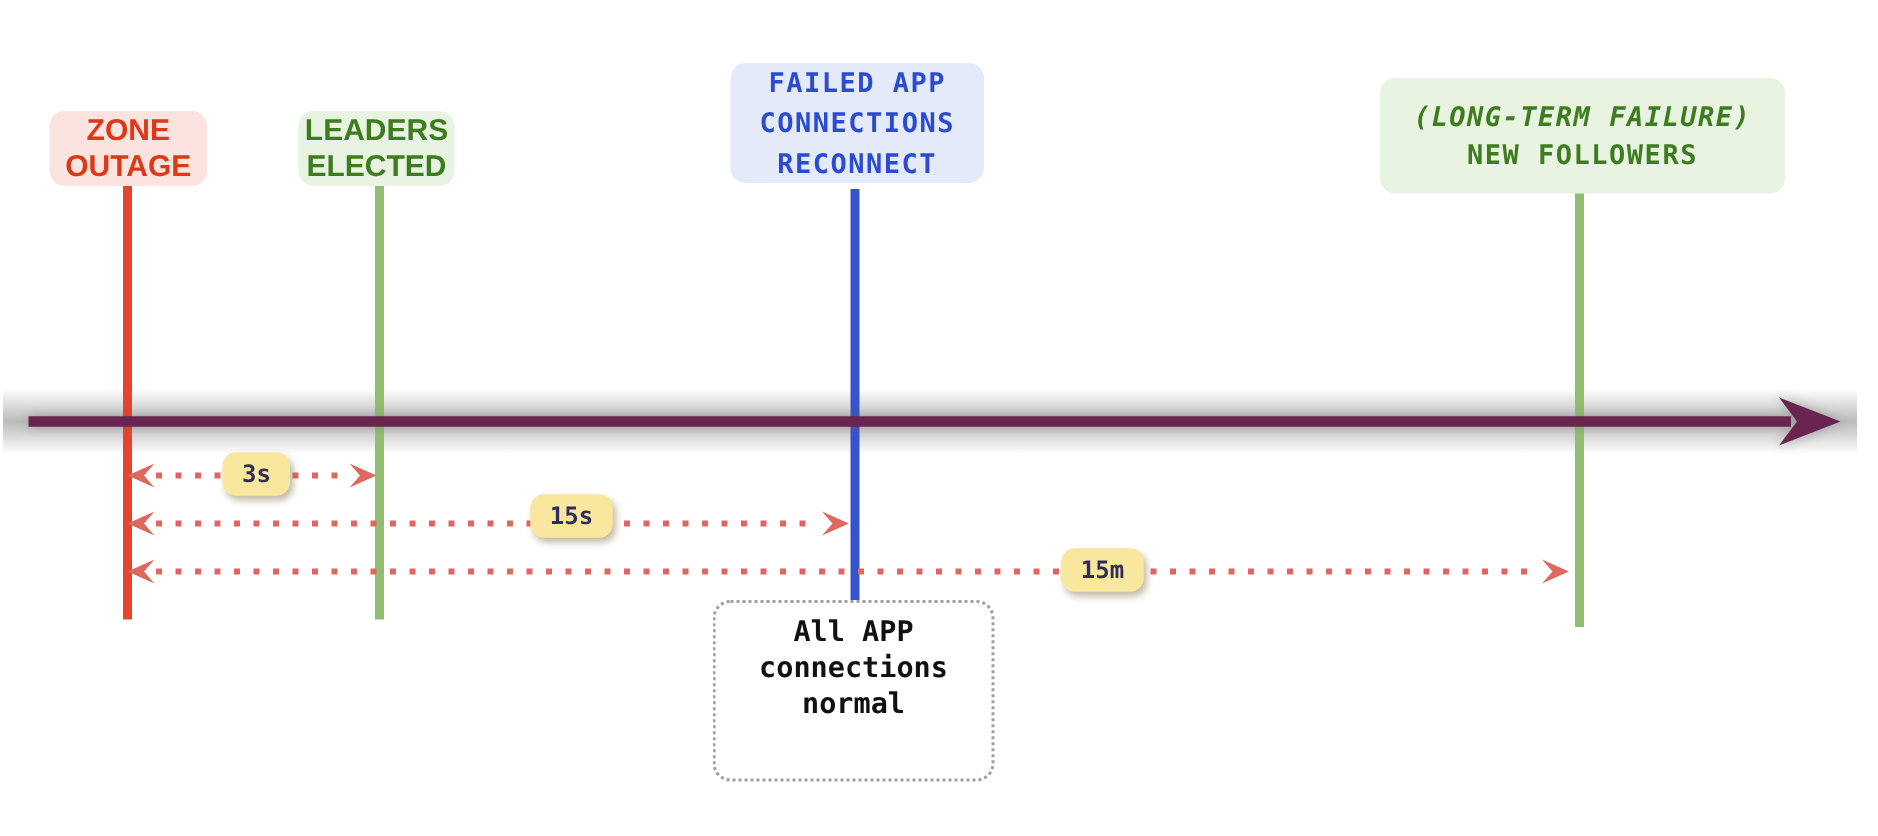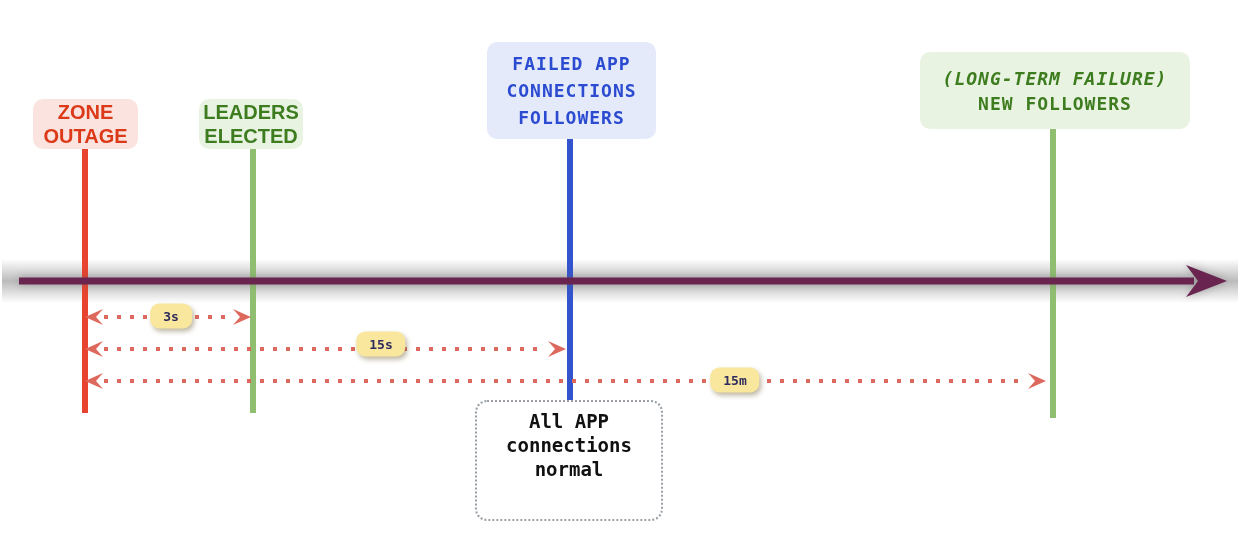--- a/index.html
+++ b/index.html
@@ -11,46 +11,46 @@
     font-family:"DejaVu Sans Mono", monospace;
   }
   
   .event-label{
     position:absolute;
     border-radius:10px;
     display:flex;flex-direction:column;justify-content:center;
     text-align:center;font-weight:bold;
     z-index:4;
   }
-  .lbl-sans{font-family:"Liberation Sans", sans-serif;font-size:20px;line-height:24px;margin-top:25px;}
+  .lbl-sans{font-family:"Liberation Sans", sans-serif;font-size:20px;line-height:24px;}
   .lbl-mono{font-family:"DejaVu Sans Mono", monospace;font-size:18px;line-height:27px;letter-spacing:1px;}
   .lbl-zone   {left:33px; top:74px; width:105px;height:50px;color:#dc3918;background:#fbe3df;}
   .lbl-leaders{left:199px;top:74px; width:104px;height:50px;color:#3e7d1f;background:#e9f3e2;}
-  .lbl-app    {left:487px;top:42px; width:169px;height:97px;color:#2b4bd0;background:#e4eafa;line-height:27px;}
+  .lbl-app    {left:487px;top:42px; width:169px;height:80px;color:#2b4bd0;background:#e4eafa;line-height:27px;}
   .lbl-long   {left:920px;top:52px; width:270px;height:77px;color:#3e7d1f;background:#e9f3e2;line-height:25px;}
   .italic-line{font-style:italic;}
   
   .vline{position:absolute;width:6px;z-index:2;}
   .vl-red   {left:82px; top:122px;height:291px;background:#e8432e;}
   .vl-green1{left:250px;top:122px;height:291px;background:#90be70;}
   .vl-blue  {left:567px;top:126px;height:289px;background:#3354cd;}
   .vl-green2{left:1050px;top:127px;height:291px;background:#90be70;}
   
   .timeline-shadow{
     position:absolute;left:2px;right:14px;top:259px;height:44px;z-index:1;
     background:linear-gradient(to bottom, rgba(120,120,120,0) 0%, rgba(120,120,120,0.45) 45%, rgba(120,120,120,0.5) 50%, rgba(120,120,120,0.45) 55%, rgba(120,120,120,0) 100%);
   }
   .timeline-svg{position:absolute;left:0;top:257px;z-index:3;filter:drop-shadow(0 0 4px rgba(100,100,100,.45));}
   
   .arrow-svg{position:absolute;z-index:3;}
   
   .badge{
     position:absolute;transform:translate(-50%,-50%);
     background:#f9e79e;color:#2e2d5e;
-    font-weight:bold;font-size:13px;
+    font-weight:bold;font-size:16px;
     padding:5px 13px;border-radius:9px;
     box-shadow:2px 3px 5px rgba(110,95,50,.45);
     z-index:5;white-space:nowrap;
   }
   .badge-3s {left:171px;top:316px;}
   .badge-15s{left:381px;top:344px;text-align:right;}
   .badge-15m{left:735px;top:380px;}
   
   .note{
     position:absolute;background:#ffffff;
@@ -75,21 +75,21 @@
     <div class="lbl-line">ZONE</div>
     <div class="lbl-line">OUTAGE</div>
   </div>
   <div class="event-label lbl-sans lbl-leaders">
     <div class="lbl-line">LEADERS</div>
     <div class="lbl-line">ELECTED</div>
   </div>
   <div class="event-label lbl-mono lbl-app">
     <div class="lbl-line">FAILED APP</div>
     <div class="lbl-line">CONNECTIONS</div>
-    <div class="lbl-line">FOLLOWERS</div>
+    <div class="lbl-line">RECONNECT</div>
   </div>
   <div class="event-label lbl-mono lbl-long">
     <div class="lbl-line italic-line">(LONG-TERM FAILURE)</div>
     <div class="lbl-line">NEW FOLLOWERS</div>
   </div>
 
   <div class="vline vl-red"></div>
   <div class="vline vl-green1"></div>
   <div class="vline vl-blue"></div>
   <div class="vline vl-green2"></div>

